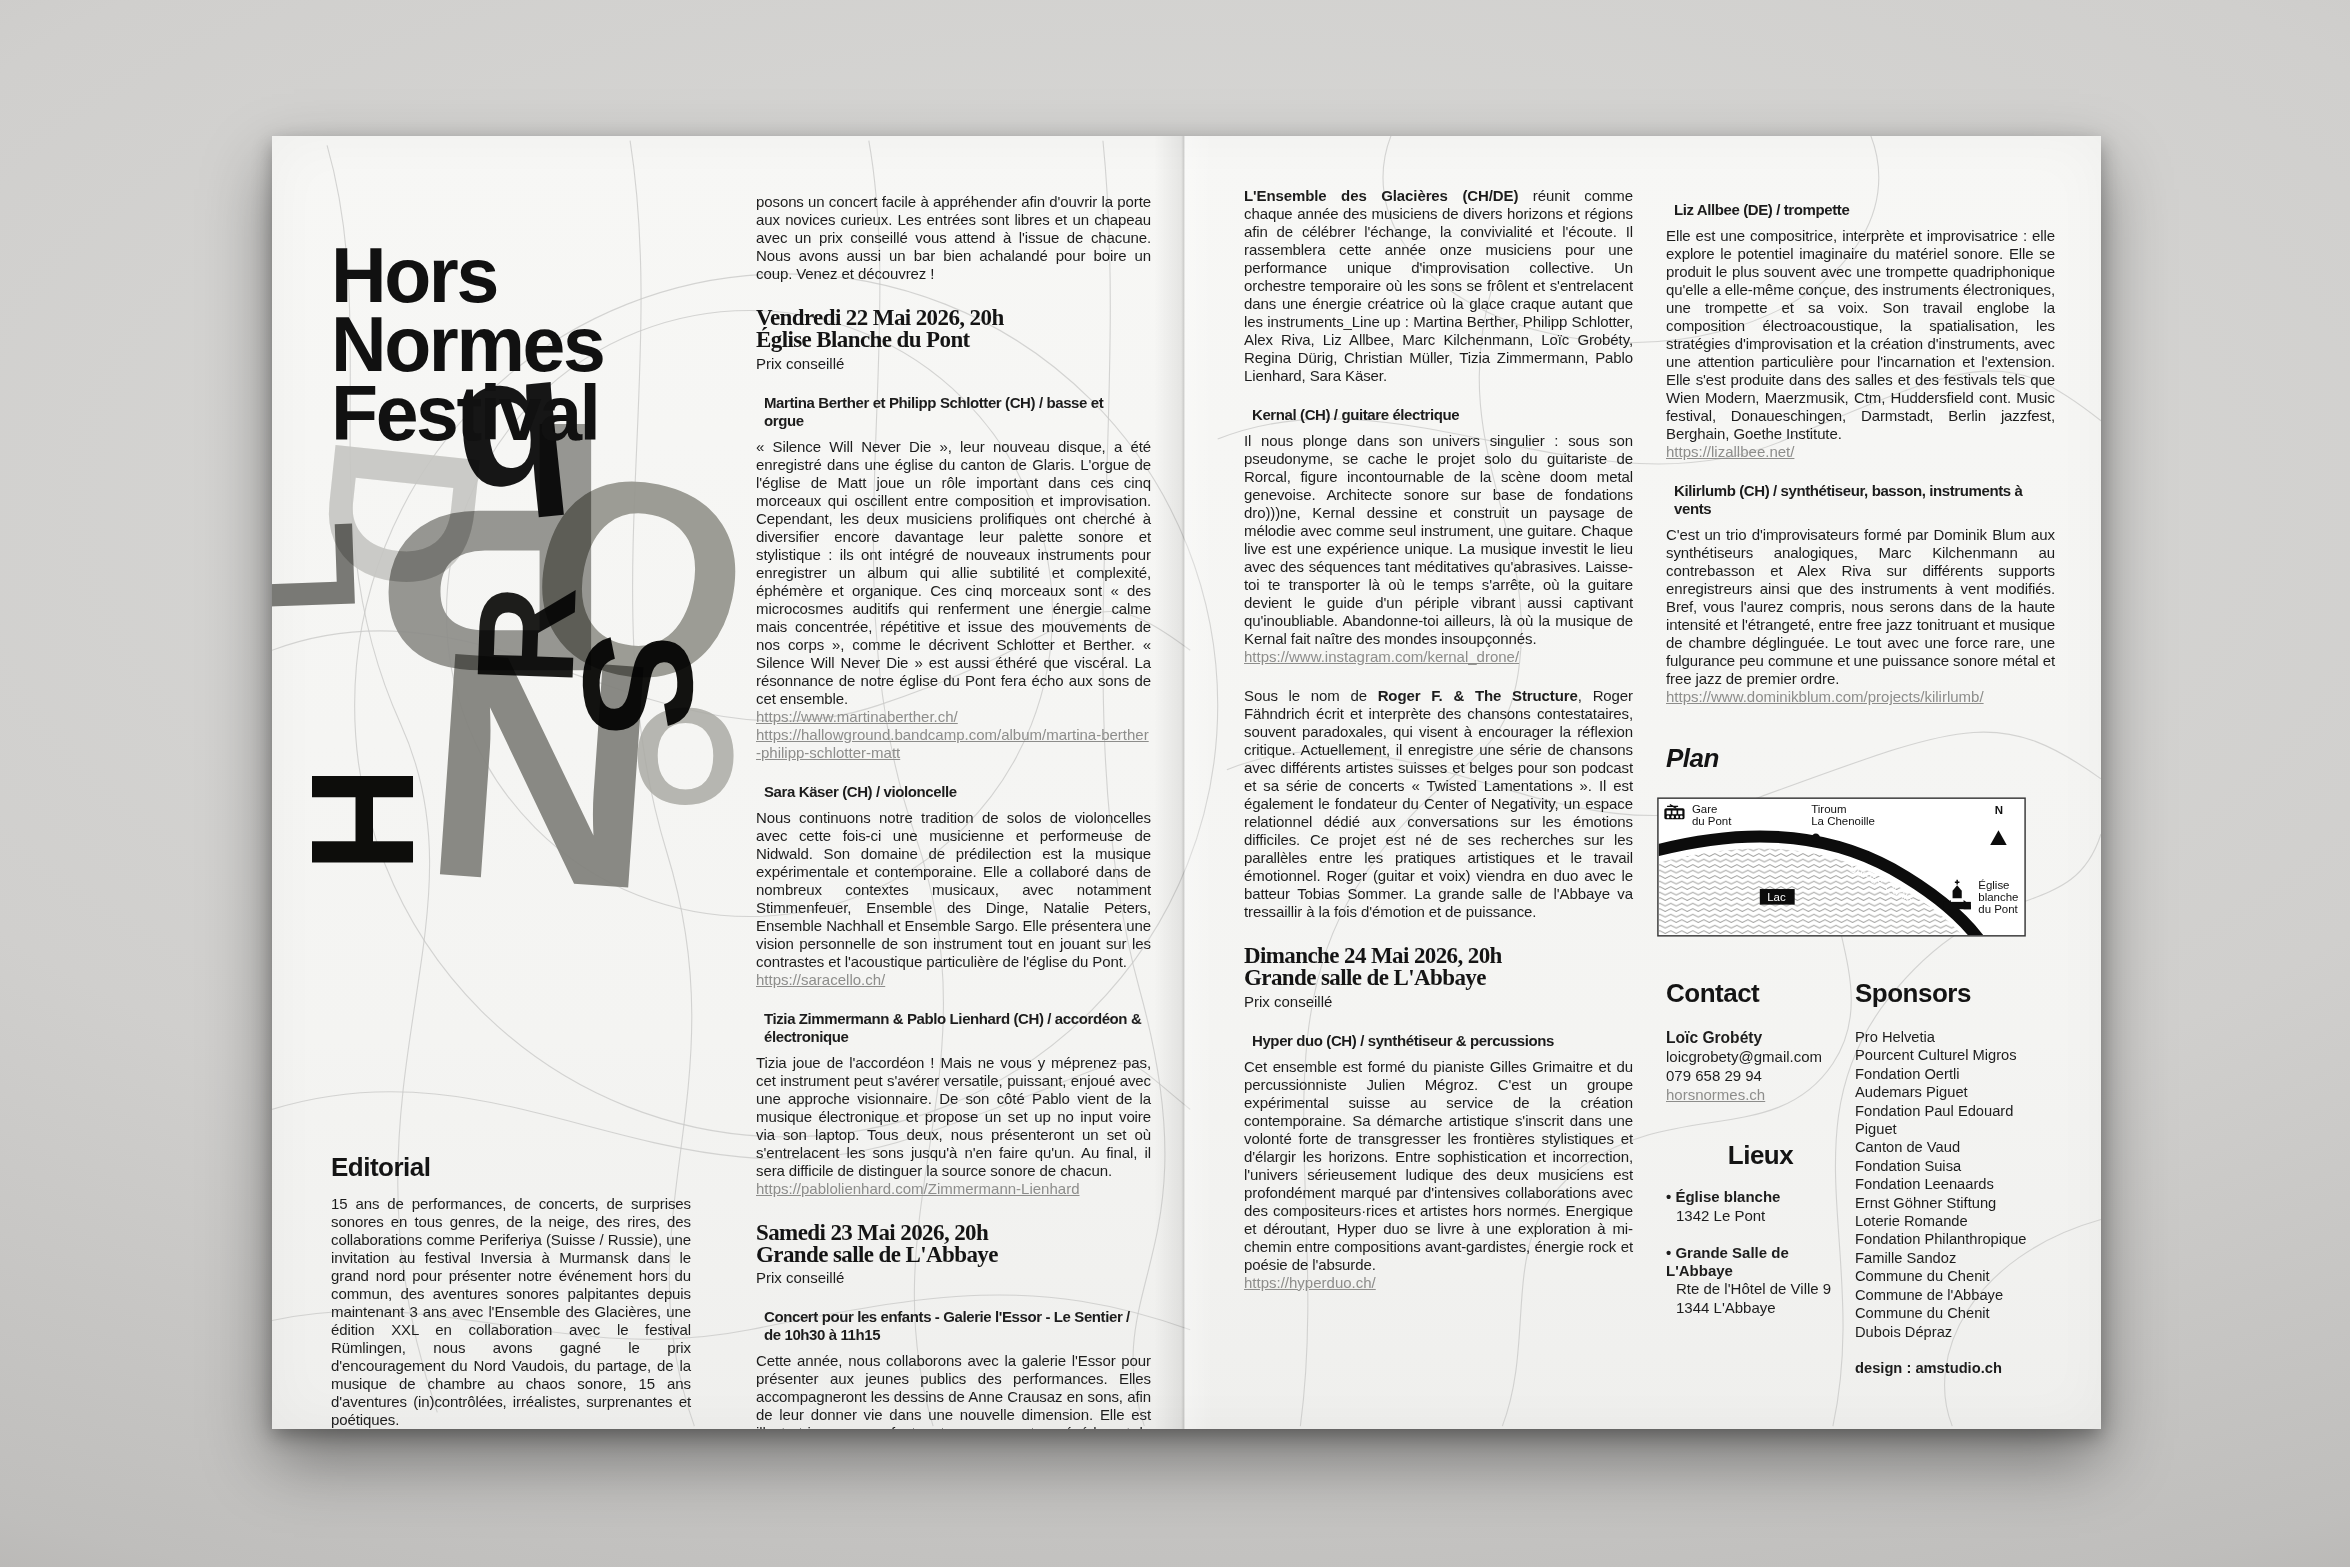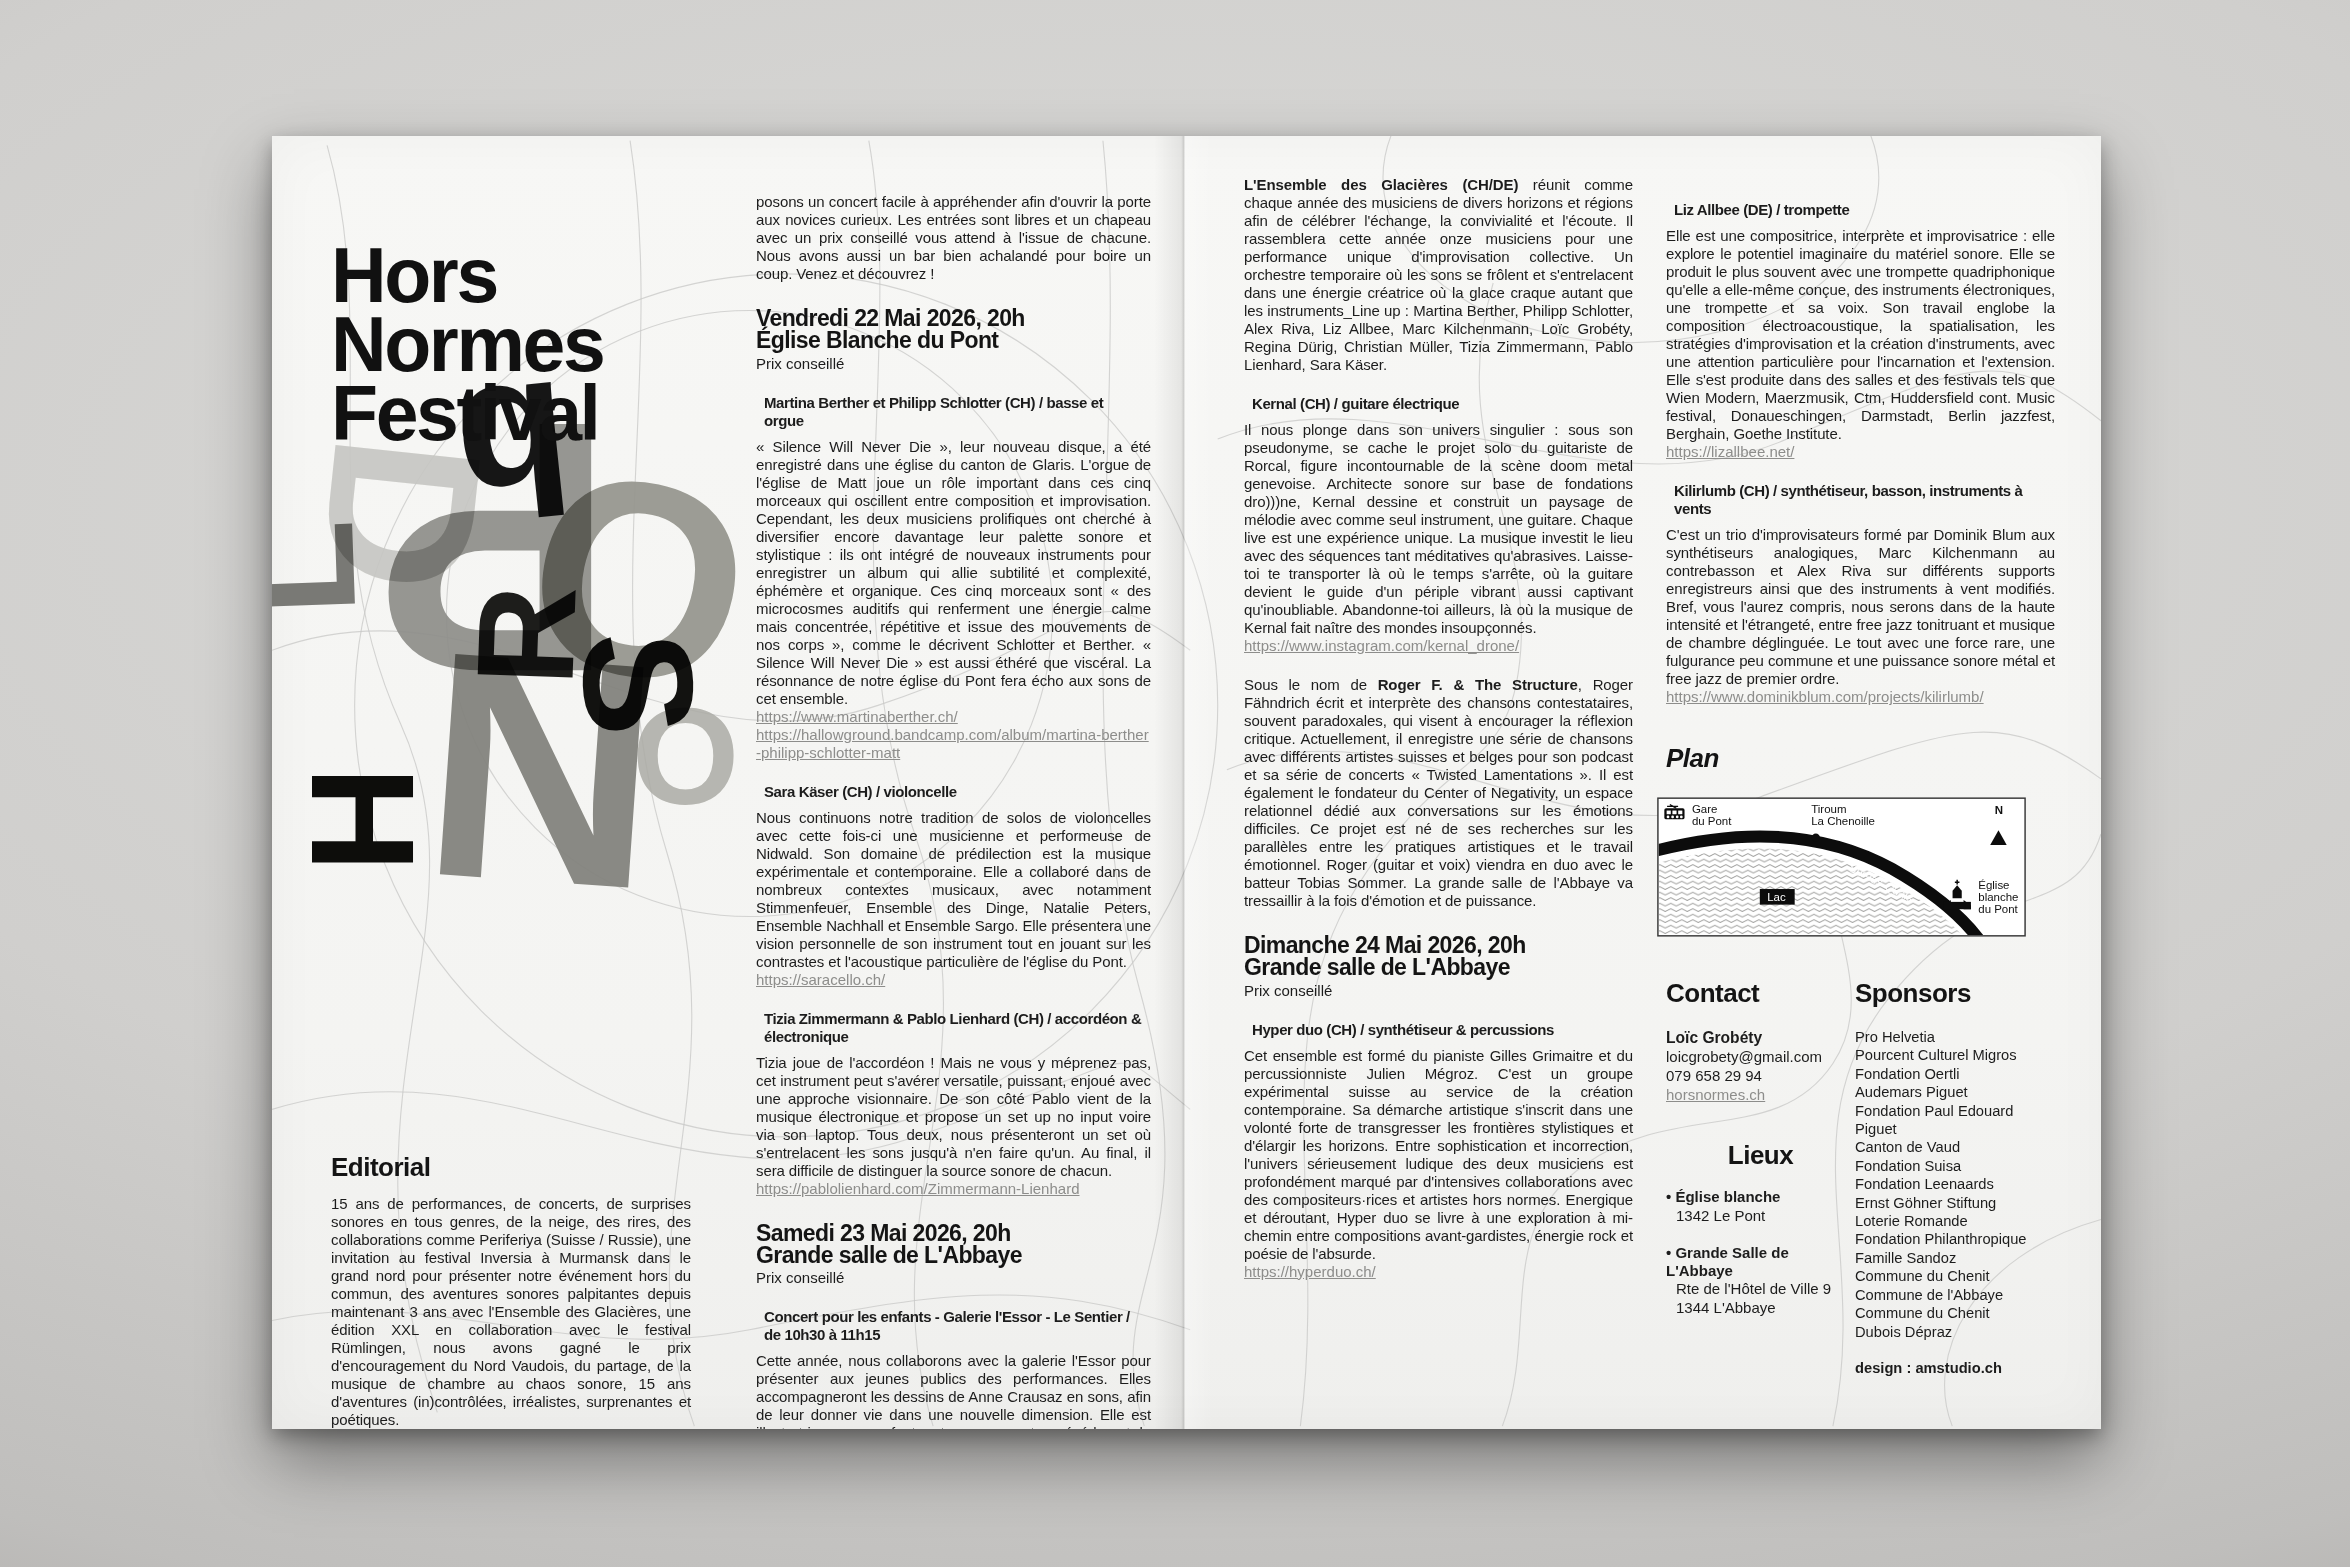--- a/index.html
+++ b/index.html
@@ -19,27 +19,27 @@
   .contours{position:absolute;inset:0;pointer-events:none;}
   .contours path,.contours circle,.contours ellipse{fill:none;stroke:#c7c7c5;stroke-width:1.2;opacity:.75;}
   .fold{
     position:absolute;top:0;bottom:0;left:882px;width:59px;pointer-events:none;
     background:linear-gradient(90deg,rgba(0,0,0,0) 0%,rgba(0,0,0,.07) 46%,rgba(0,0,0,.16) 50%,rgba(255,255,255,.30) 53%,rgba(0,0,0,0) 100%);
   }
   
   .col{position:absolute;z-index:3;}
   .col1{left:59px;top:53px;width:360px;}
   .col2{left:484px;top:57px;width:395px;}
-  .col3{left:972px;top:40px;width:389px;}
+  .col3{left:972px;top:51px;width:389px;}
   .col4{left:1394px;top:57px;width:389px;}
   
   .festival-title{font-weight:700;font-size:77px;line-height:69px;letter-spacing:-2.4px;color:#111;}
   .section-h{font-weight:700;font-size:26px;line-height:29px;letter-spacing:-0.5px;margin:0;color:#141414;}
   .event{margin-top:24px;}
-  .event-h{font-weight:700;font-size:23px;line-height:22px;letter-spacing:-0.6px;margin:0;color:#141414;}
+  .event-h{font-weight:700;font-size:23px;line-height:22px;letter-spacing:-0.6px;margin:0;color:#141414;font-family:Liberation Serif, serif;}
   .price{font-size:15px;line-height:18px;margin:3.7px 0 0 0;}
   .body{font-size:15px;line-height:18px;text-align:justify;margin:0;letter-spacing:-0.1px;}
   .act{margin-top:21px;}
   .act-title{font-weight:700;font-size:15px;line-height:18px;letter-spacing:-0.4px;margin:8px;}
   .url{display:block;font-size:15px;line-height:18px;color:#8d8d8b;text-decoration:underline;text-decoration-color:#8d8d8b;word-break:break-all;text-align:left;}
   .editorial-wrap{margin-top:705px;}
   .editorial-ps{margin-top:13px;}
   
   .collage{position:absolute;left:0;top:248px;width:500px;height:551px;z-index:1;pointer-events:none;}
   .collage .glyph{

